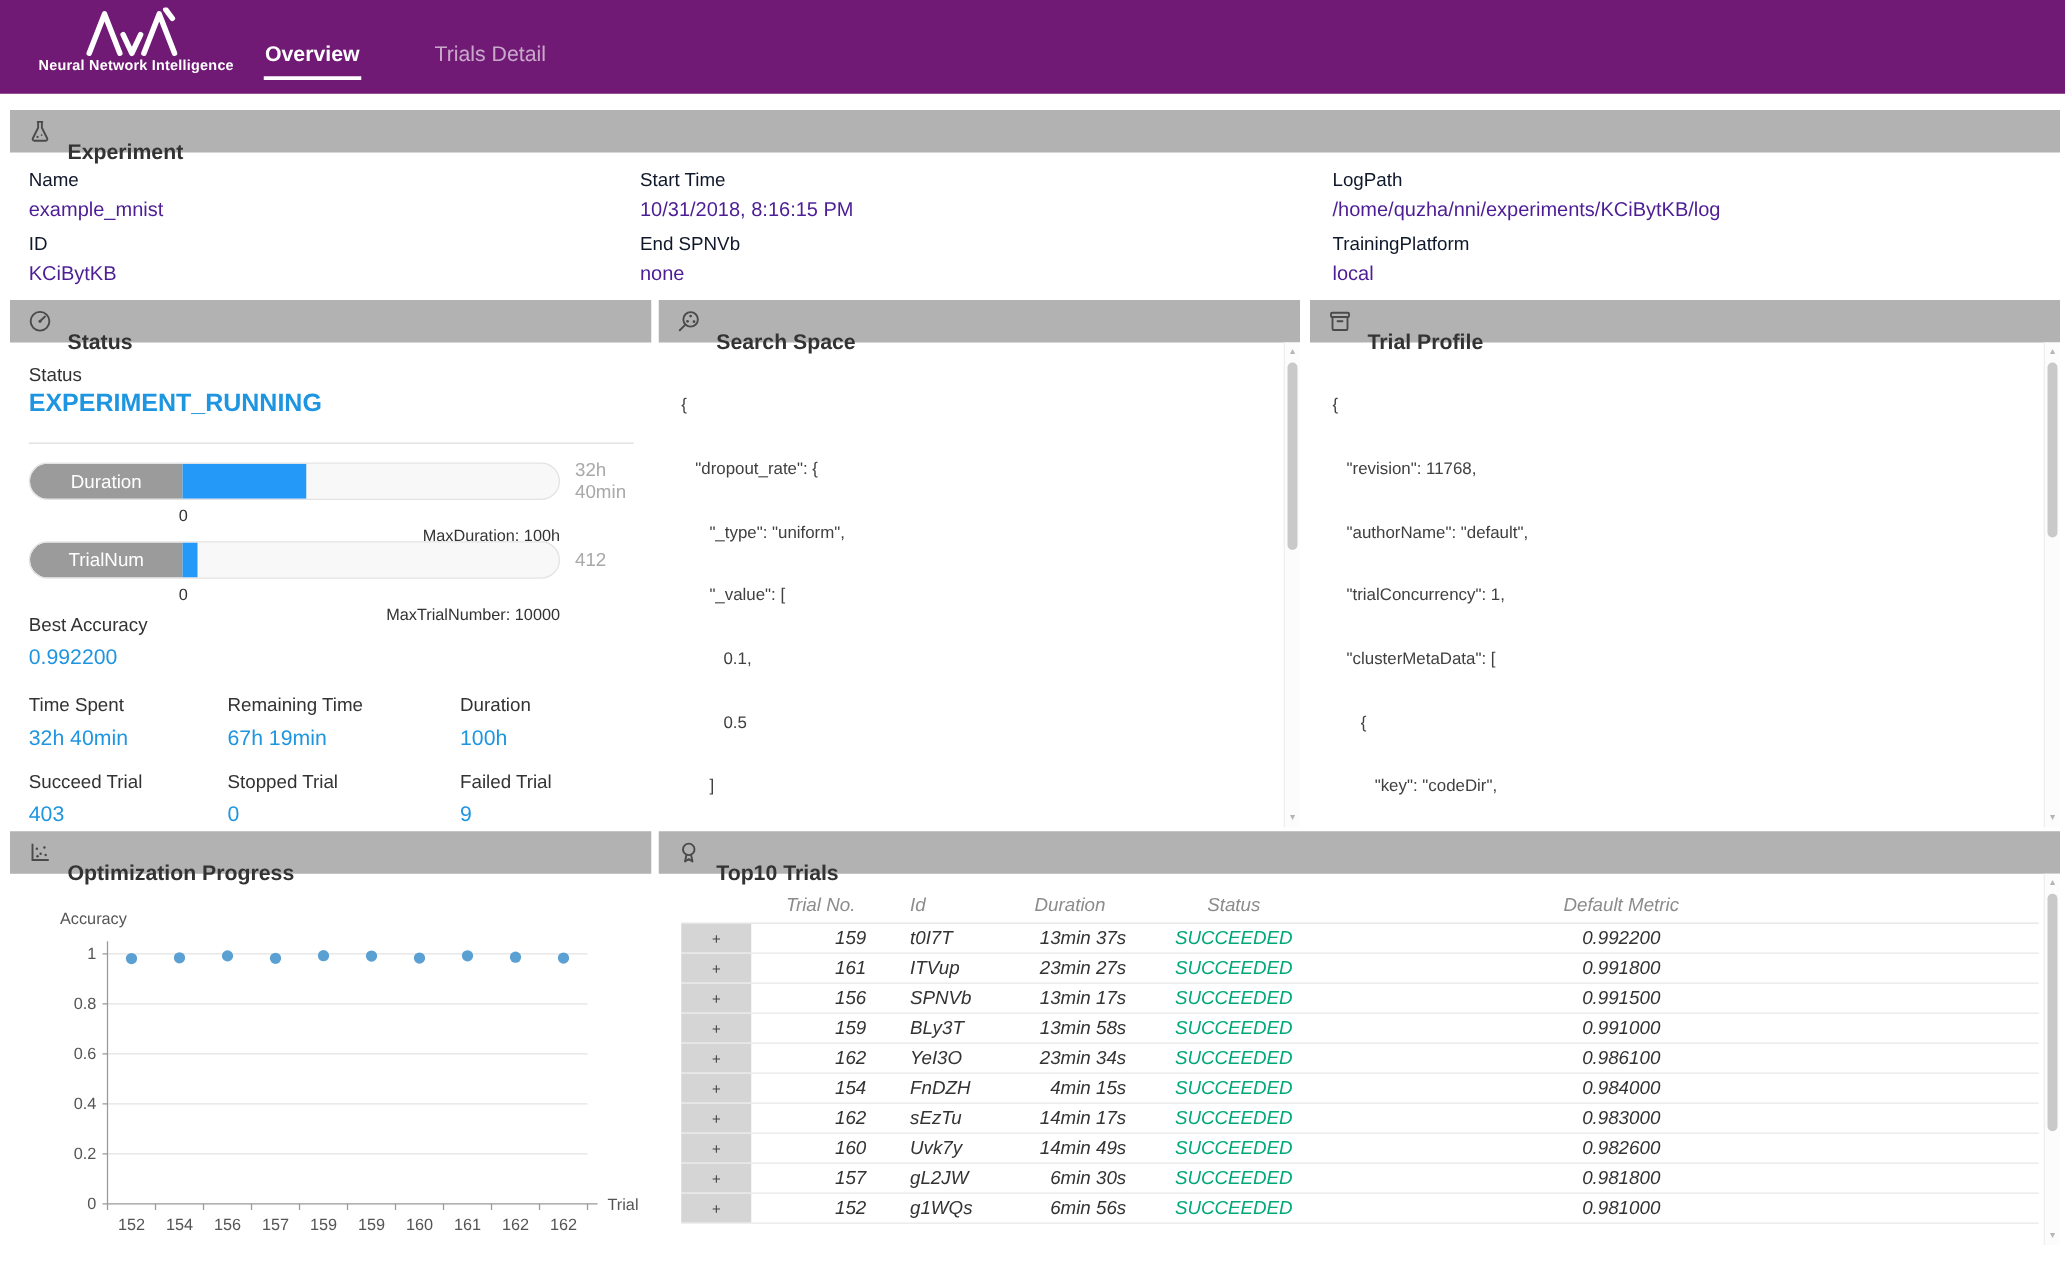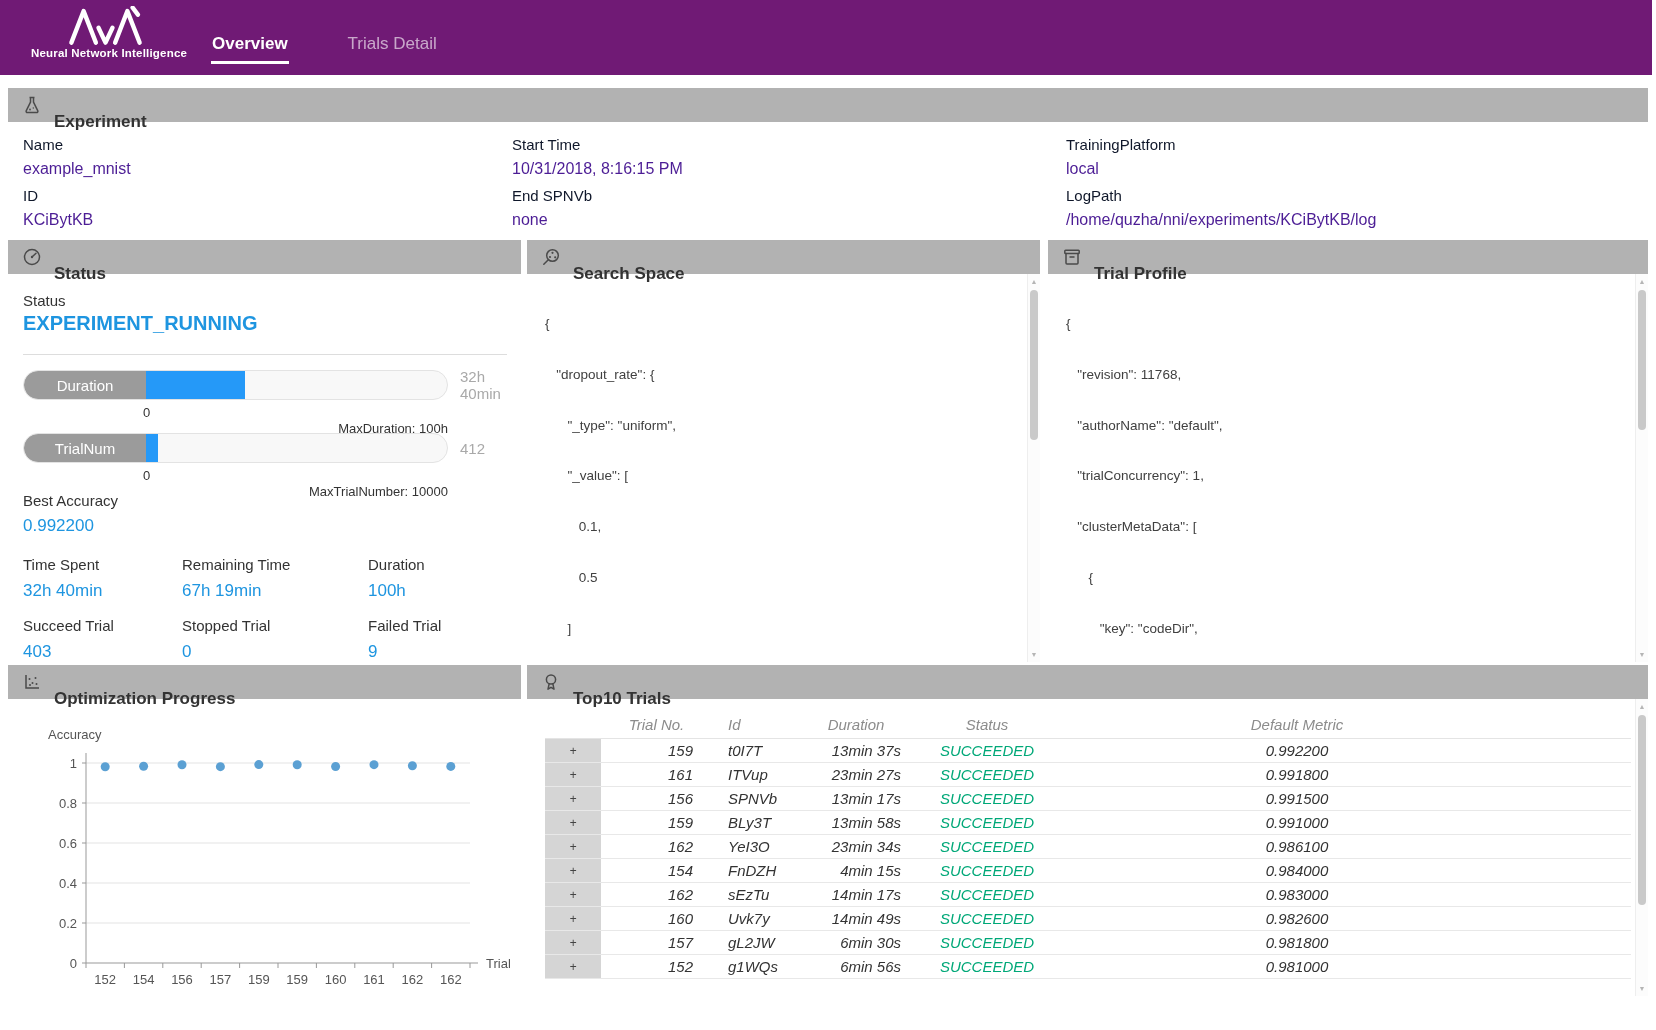--- a/index.html
+++ b/index.html
@@ -146,26 +146,26 @@
         <div class="lbl">Start Time</div>
         <div class="val">10/31/2018, 8:16:15 PM</div>
       </div>
       <div class="field">
         <div class="lbl">End SPNVb</div>
         <div class="val">none</div>
       </div>
     </div>
     <div class="exp-col c3">
       <div class="field">
+        <div class="lbl">LogPath</div>
+        <div class="val">/home/quzha/nni/experiments/KCiBytKB/log</div>
+      </div>
+      <div class="field">
         <div class="lbl">TrainingPlatform</div>
         <div class="val">local</div>
-      </div>
-      <div class="field">
-        <div class="lbl">LogPath</div>
-        <div class="val">/home/quzha/nni/experiments/KCiBytKB/log</div>
       </div>
     </div>
   </section>
 
   <section class="panel" id="status">
     <div class="sec-header">
       <svg width="20" height="20" viewBox="0 0 20 20">
         <circle cx="10" cy="10" r="7.5" stroke="#4A4A4A" stroke-width="1.5" fill="none"></circle>
         <path d="M10,10 L14,6.2" stroke="#4A4A4A" stroke-width="1.5" stroke-linecap="round"></path>
         <circle cx="10" cy="10" r="1.2" fill="#4A4A4A"></circle>

